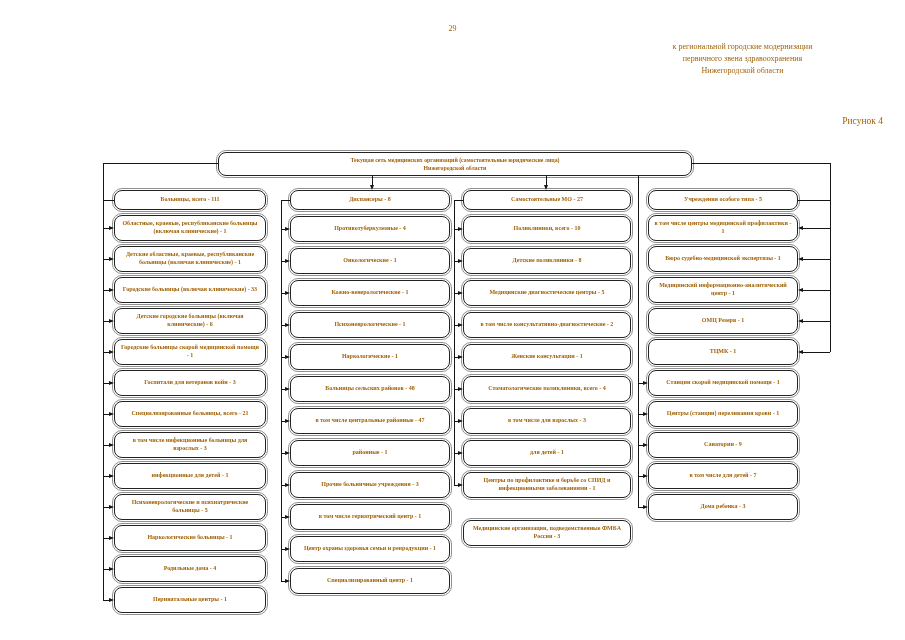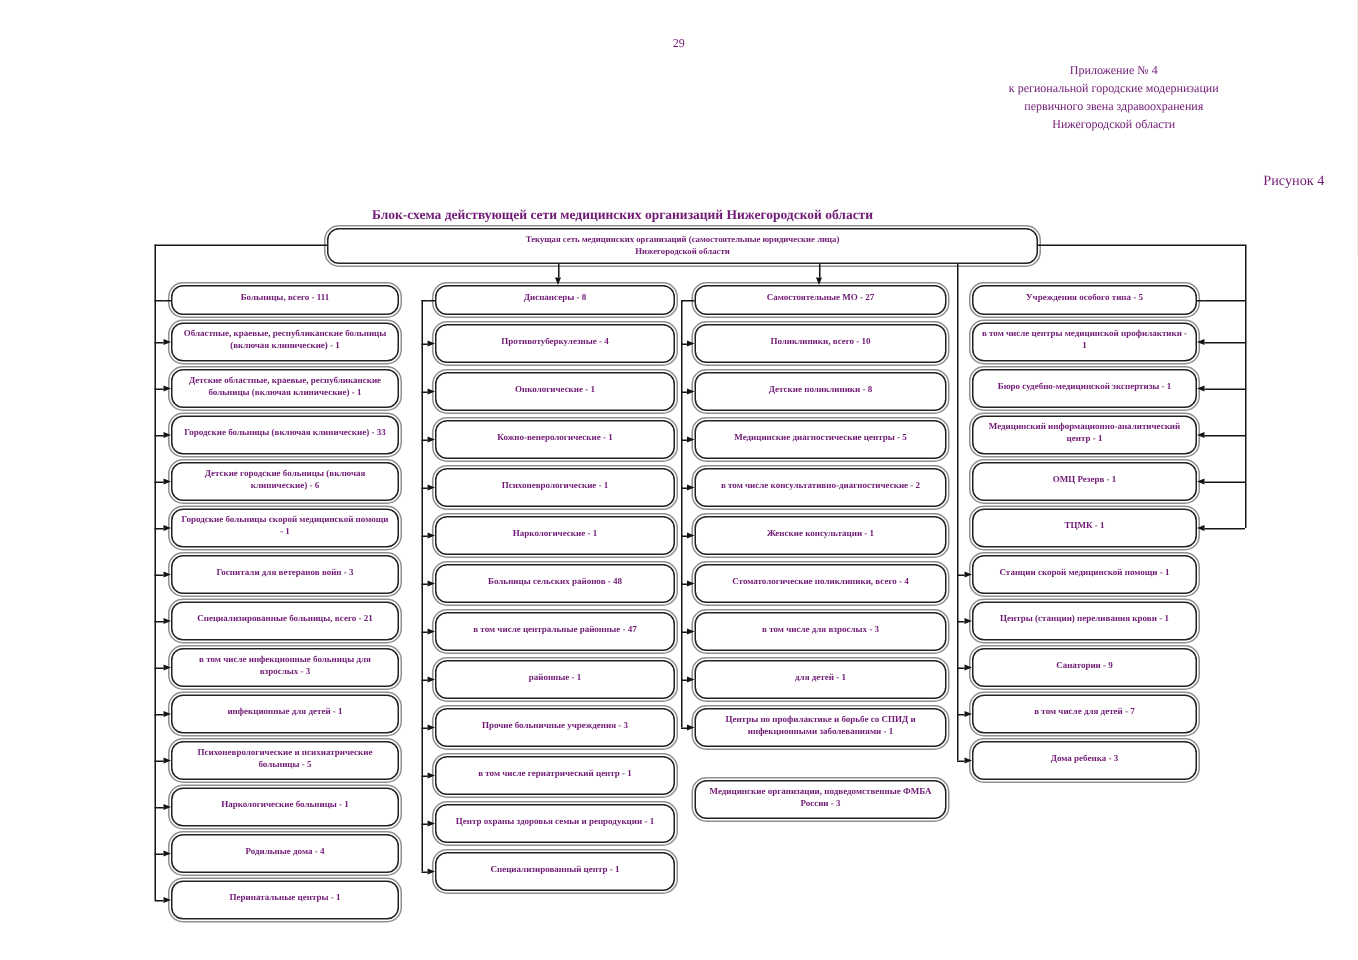--- a/index.html
+++ b/index.html
@@ -1,17 +1,17 @@
 <!DOCTYPE html>
 <html><head>
 <meta charset="utf-8">
 <style>
   html,body { margin:0; padding:0; background:#e8e8e8; }
   .page { position:relative; width:905px; height:640px; background:#ffffff;
-          font-family:"Liberation Serif", serif; color:#701a75; overflow:hidden; margin:0 auto; }
+          font-family:"Liberation Serif", serif; color:#a16207; overflow:hidden; margin:0 auto; }
 
   .page-number { position:absolute; top:24px; left:0; right:0; text-align:center; font-size:8px; }
   .appendix    { position:absolute; top:41px; left:610px; width:265px; text-align:center;
                  font-size:8px; line-height:12px; }
   .doc-title   { position:absolute; top:97px; left:0; right:10px; text-align:center; font-size:10.5px; }
   .figure-label{ position:absolute; top:116px; right:22px; font-size:9.5px; }
 
   .chart       { position:absolute; left:0; top:0; width:905px; height:640px; }
   .chart-title { position:absolute; top:138px; left:0; width:830px; text-align:center;
                  font-size:9px; font-weight:bold; }
@@ -39,30 +39,28 @@
   .arr-l { border-top:2.5px solid transparent; border-bottom:2.5px solid transparent; border-right:5px solid #151515; }
   .arr-d { border-left:2.5px solid transparent; border-right:2.5px solid transparent; border-top:5px solid #151515; }
 </style>
 </head>
 <body>
 
 <div class="page">
   <div class="page-number">29</div>
 
   <div class="appendix">
-    <div>Приложение № 4</div>
     <div>к региональной городские модернизации</div>
     <div>первичного звена здравоохранения</div>
     <div>Нижегородской области</div>
   </div>
 
   <div class="figure-label">Рисунок 4</div>
 
   <div class="chart" id="flowchart">
-    <div class="chart-title">Блок-схема действующей сети медицинских организаций Нижегородской области</div>
     <div class="shape root-box">
       <div>Текущая сеть медицинских организаций (самостоятельные юридические лица)</div>
       <div>Нижегородской области</div>
     </div>
 
   <div class="column" style="left: 114px; top: 190px; width: 152px; gap: 5px;">
         <div class="shape box header">Больницы, всего - 111</div>
         <div class="shape box">Областные, краевые, республиканские больницы (включая клинические) - 1</div>
         <div class="shape box">Детские областные, краевые, республиканские больницы (включая клинические) - 1</div>
         <div class="shape box">Городские больницы (включая клинические) - 33</div>

